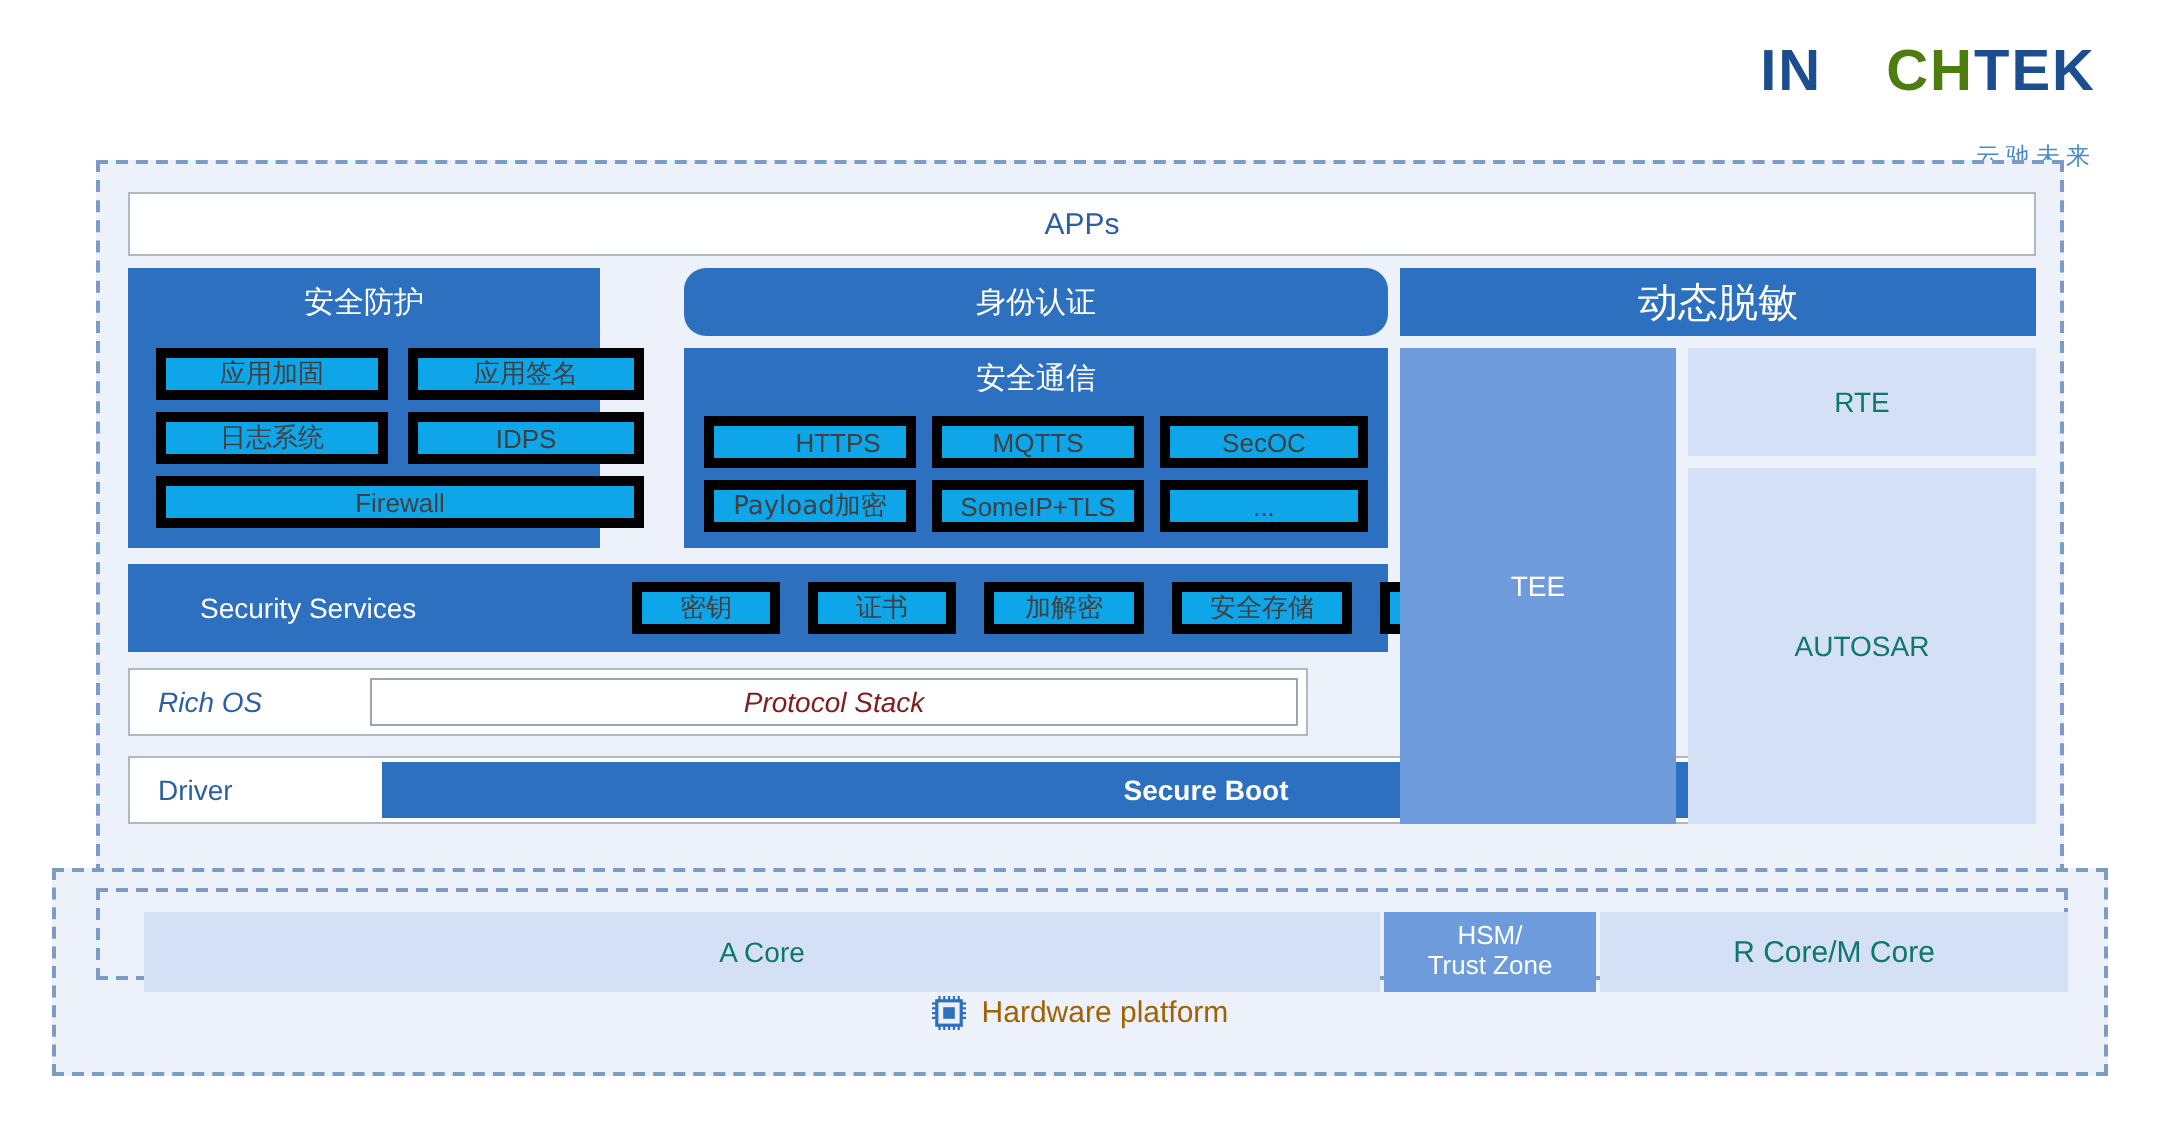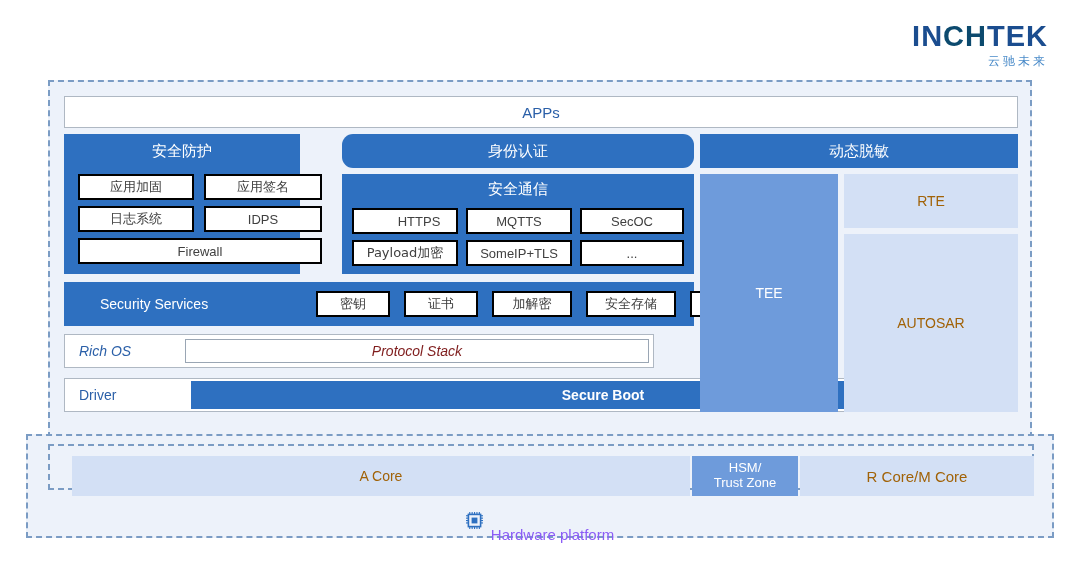--- a/index.html
+++ b/index.html
@@ -25,25 +25,26 @@
   }
   #logo-wordmark {
     font-size: 29px;
     font-weight: bold;
     letter-spacing: 1px;
     color: #1B4D8F;
     font-family: "Liberation Sans", "DejaVu Sans", sans-serif;
     display: block;
   }
   #logo-wordmark .lt {
-    color: #0c4a6e;
+    color: #4d7c0f;
+    margin-left: 32px;
   }
   #logo-sub {
     display: block;
-    margin-top: 4px;
+    margin-top: 21px;
     font-size: 12px;
     letter-spacing: 3px;
     color: #4A8BC9;
   }
 
   
   #outer-frame {
     position: absolute;
     left: 48px;
     top: 80px;
@@ -72,21 +73,21 @@
     align-items: center;
     justify-content: center;
     text-align: center;
   }
   .blue {
     background: #2E70C0;
     color: #ffffff;
   }
   .lightblue {
     background: #D3E0F5;
-    color: #a16207;
+    color: #0f766e;
   }
   .midblue {
     background: #6E9BDB;
     color: #ffffff;
   }
   .cn {
     font-family: "DejaVu Sans", "Liberation Sans", sans-serif;
   }
 
   
@@ -134,28 +135,28 @@
     height: 30px;
     line-height: 30px;
     font-size: 15px;
     text-align: center;
   }
   #col-mask {
     left: 650px;
     top: 52px;
     width: 318px;
     height: 34px;
-    font-size: 15px;
+    font-size: 20px;
   }
 
   .chip {
     position: absolute;
     box-sizing: border-box;
-    background: #ffffff;
-    border: 2px solid #000000;
+    background: #0ea5e9;
+    border: 5px solid #000000;
     color: #404040;
     font-size: 13px;
     display: flex;
     align-items: center;
     justify-content: center;
     height: 26px;
   }
 
   
   #svc-row {
@@ -294,22 +295,21 @@
     left: 0;
     top: 62px;
     width: 100%;
     display: flex;
     align-items: center;
     justify-content: center;
     gap: 8px;
   }
   #hw-label {
     font-size: 15px;
-    color: #8b5cf6;
-    margin-top: 28px;
+    color: #a16207;
   }
   .chip-icon {
     display: inline-block;
     width: 17px;
     height: 17px;
   }
 </style>
 </head>
 <body>
 

